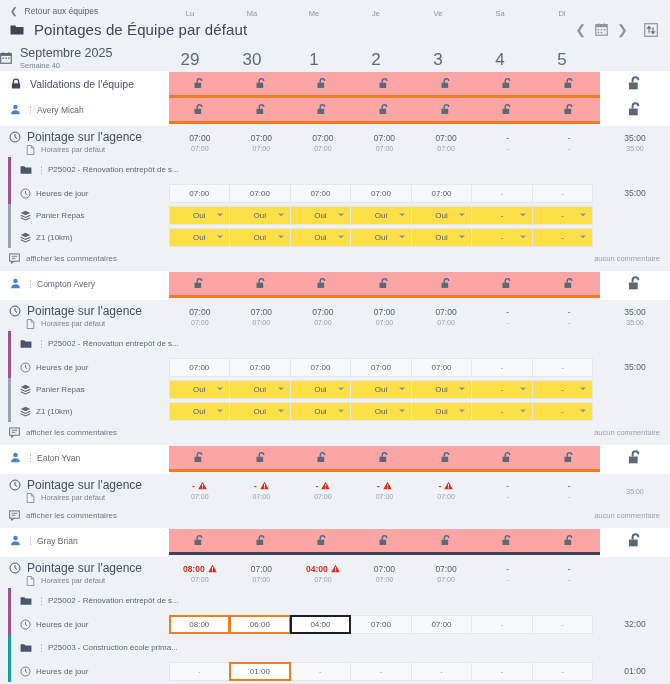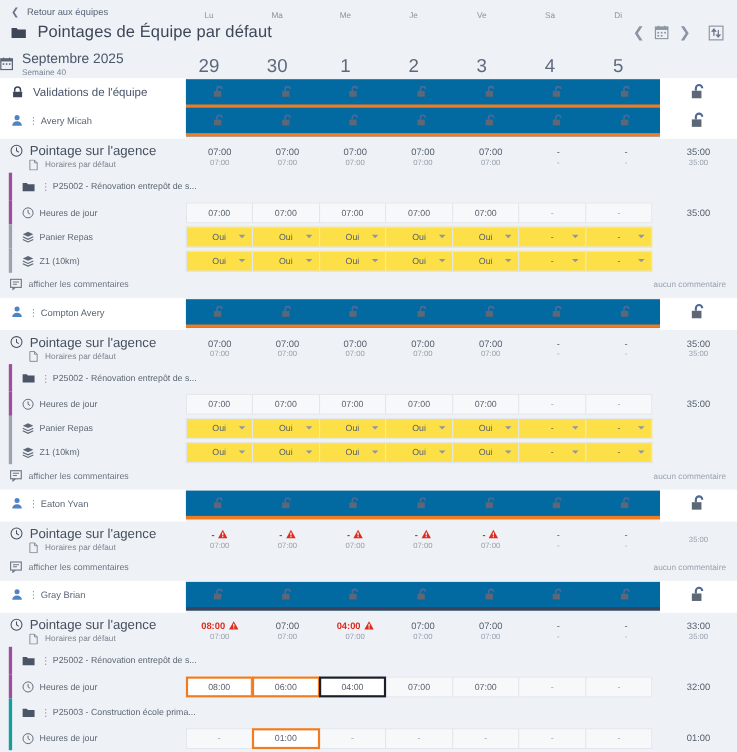--- a/index.html
+++ b/index.html
@@ -36,21 +36,21 @@
 
   
   .row { display: flex; align-items: stretch; position: relative; }
   .lbl { width: 169px; flex: none; display: flex; align-items: center; padding-left: 10px; }
   .cells { display: flex; flex: none; width: 431px; }
   .cell { width: 61.57px; display: flex; align-items: center; justify-content: center; position: relative; }
   .totcell { width: 70px; flex: none; display: flex; align-items: center; justify-content: center; }
 
   
   .valrow, .emprow {
-    height: 26px; background: #0369a1; align-items: center;
+    height: 26px; background: #fca5a5; align-items: center;
     border-bottom: 3px solid #f07c21;
   }
   .emprow.navy { border-bottom-color: #3c4257; }
   .valrow .lbl, .emprow .lbl { background: #fff; border-bottom: 3px solid #fff; height: 29px; margin-bottom: -3px; }
   .valrow .totcell, .emprow .totcell { background: #fff; border-bottom: 3px solid #fff; height: 29px; margin-bottom: -3px; }
   .valrow .valtitle { font-size: 10.5px; color: #49536a; margin-left: 8px; }
   .emprow .empname { font-size: 8.5px; color: #5d6776; margin-left: 3px; }
   .dots { font-size: 9px; color: #8d96a5; letter-spacing: -1px; margin-left: 5px; }
 
   
@@ -1116,24 +1116,20 @@
       </div>
       <div class="cell agcell">
         <span class="agval ">-</span>
         <span class="agsubval">-</span>
       </div>
       <div class="cell agcell">
         <span class="agval ">-</span>
         <span class="agsubval">-</span>
       </div>
     </div>
-    <div class="totcell agcell">
-      <span class="tot-main">33:00</span>
-      <span class="tot-sub">35:00</span>
-    </div>
   </div>
       <div class="row projrow">
       <div class="lbl">
         <span class="projbar" style="background:#9c4f9c"></span>
         <span style="margin-left:9px"><span><svg width="12" height="10" viewBox="0 0 14 12">
     <path d="M0.5 1.5h4.6l1.1 1.4h7.3v7.6H0.5z" fill="#4a5568"></path>
               </svg></span></span>
           <span class="dots">⋮</span>
         <span class="projname">P25002 - Rénovation entrepôt de s...</span>
       </div>

